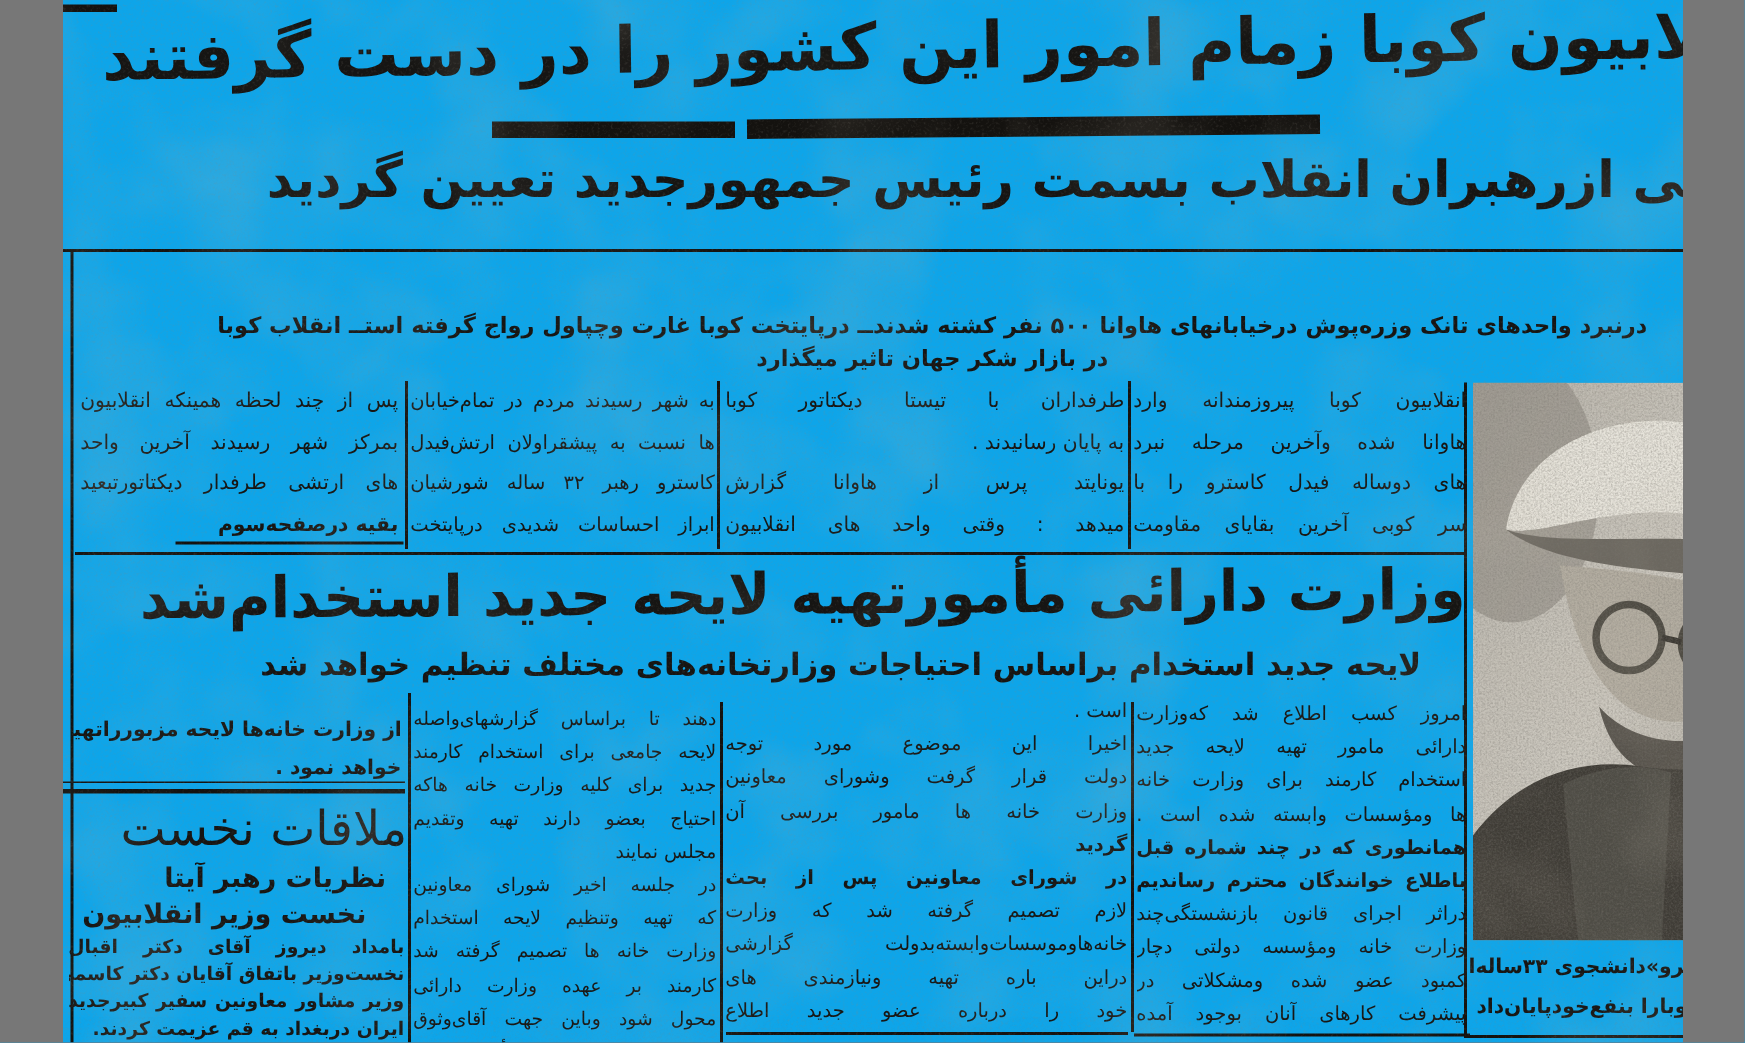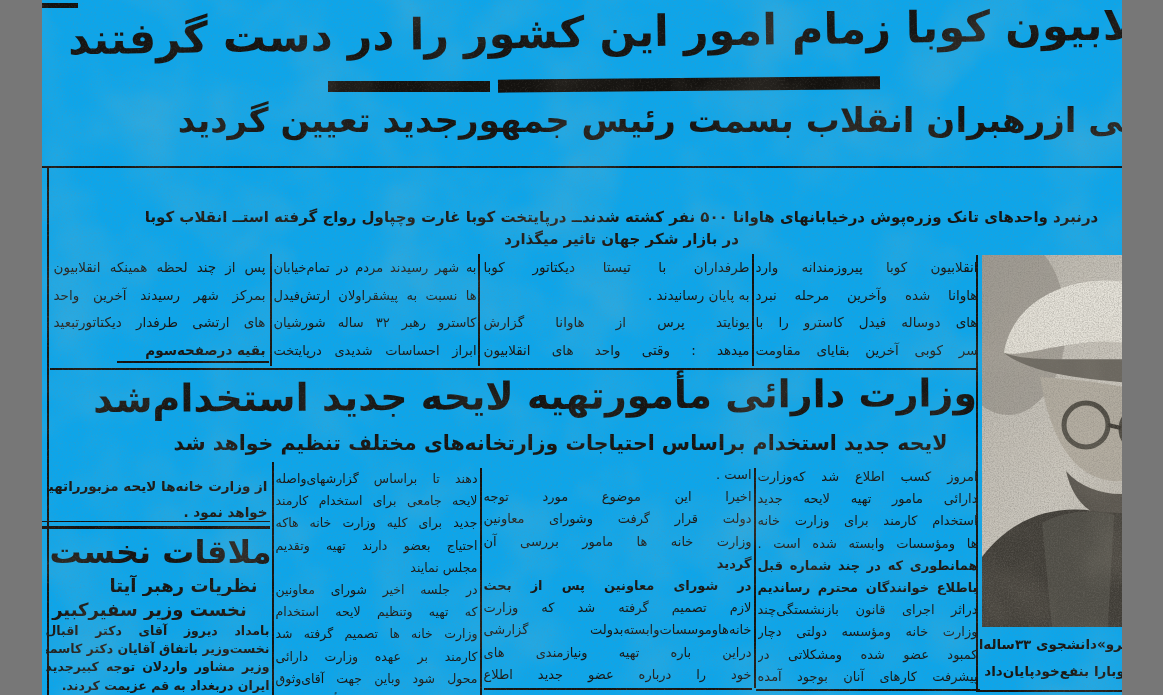--- a/index.html
+++ b/index.html
@@ -59,21 +59,21 @@
   .sep-l1 { left:438px; top:468px; width:2px; height:227px; }
   .sep-l2 { left:230px; top:462px; width:2px; height:233px; }
   .hr-f0 { left:714px; top:689px; width:224px; height:2px; }
   .hr-f1 { left:442px; top:688px; width:268px; height:2px; }
 
   
   .left-cont { left:6px; top:473px; width:220px; font-size:13.5px; font-weight:bold; }
   .left-cont .tline { line-height:26px; }
   .hr-la { left:0; top:521px; width:228px; height:1px; }
   .hr-lb { left:0; top:526px; width:228px; height:3px; }
-  .meet { top:533px; left:0; width:230px; padding-left:2px; font-size:32px; font-weight:bold;
+  .meet { top:533px; left:0; width:230px; padding-left:2px; font-size:32px; font-weight:normal;
           white-space:nowrap; overflow:hidden; }
   .lsub1 { top:575px; left:0; width:222px; font-size:18px; font-weight:bold;
            text-align:right; padding-right:6px; white-space:nowrap; overflow:hidden; }
   .lsub2 { top:599px; left:0; width:216px; font-size:18px; font-weight:bold;
            text-align:center; white-space:nowrap; overflow:hidden; }
   .left-body { left:4px; top:622px; width:224px; font-size:12.5px; font-weight:bold; }
   .left-body .tline { line-height:18.2px; }
 
   
   .photo { left:940px; top:255px; width:218px; height:372px; overflow:hidden; }
@@ -180,25 +180,25 @@
   <div class="rule hr-f1"></div>
 
   <div class="col left-cont">
       <div class="tline">از وزارت خانه‌ها لایحه مزبورراتهیه</div>
       <div class="tline end">خواهد نمود .</div>
     </div>
   <div class="rule hr-la"></div>
   <div class="rule hr-lb"></div>
   <div class="abs meet">ملاقات نخست</div>
   <div class="abs lsub1">نظریات رهبر آیتا</div>
-  <div class="abs lsub2">نخست وزیر سفیرکبیر</div>
+  <div class="abs lsub2">نخست وزیر انقلابیون</div>
   <div class="col left-body">
       <div class="tline">بامداد دیروز آقای دکتر اقبال</div>
       <div class="tline">نخست‌وزیر باتفاق آقایان دکتر کاسمی</div>
-      <div class="tline">وزیر مشاور واردلان توجه کبیرجدید</div>
+      <div class="tline">وزیر مشاور معاونین سفیر کبیرجدید</div>
       <div class="tline end">ایران دربغداد به قم عزیمت کردند.</div>
     </div>
 
   <div class="rule v-photo"></div>
   <figure class="abs photo">
     <svg width="218" height="372" viewBox="0 0 218 372">
       <defs>
         <linearGradient id="pbg" x1="0" y1="0" x2="1" y2="1">
           <stop offset="0" stop-color="#b7b3aa"></stop>
           <stop offset="0.5" stop-color="#cdc9c0"></stop>

